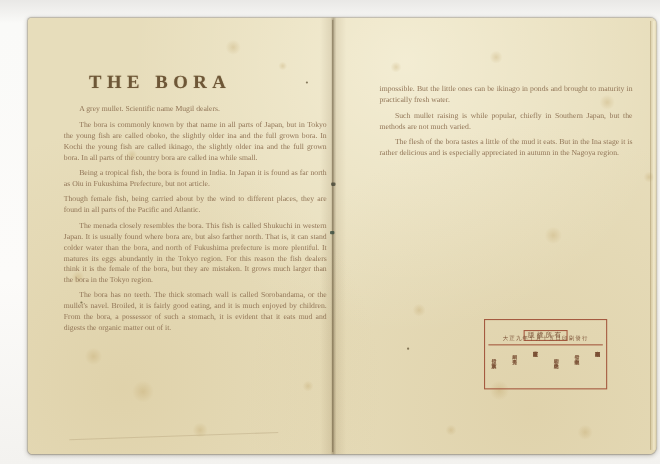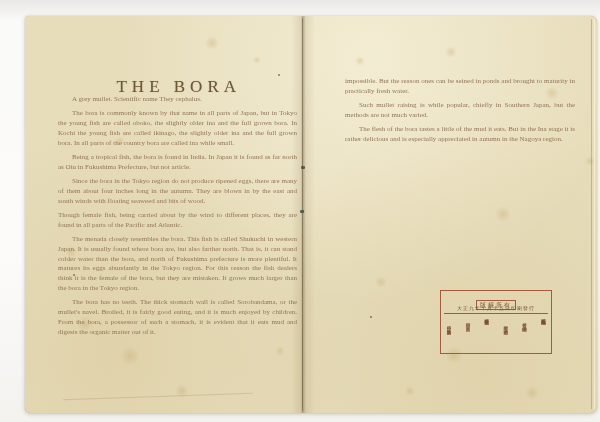--- a/index.html
+++ b/index.html
@@ -42,22 +42,22 @@
   }
   .crease{
     position:absolute;left:38px;bottom:16px;width:190px;height:1px;
     background:rgba(120,95,55,.18);transform:rotate(-2deg);
   }
   .spot{position:absolute;border-radius:50%;pointer-events:none;
     background:radial-gradient(circle, rgba(186,156,92,.30) 0%, rgba(186,156,92,0) 70%);}
   .pin{position:absolute;width:2px;height:2px;border-radius:50%;background:rgba(90,75,45,.7);}
   
   .title{
-    position:absolute;left:56px;top:61px;width:160px;
-    text-align:right;font-size:17px;font-weight:normal;
+    position:absolute;left:56px;top:49px;width:160px;
+    text-align:left;font-size:17px;font-weight:bold;
     letter-spacing:5px;color:#6e5737;
     text-shadow:0 0 1px rgba(110,87,55,.4);
   }
   
   .textblock{
     position:absolute;font-size:7px;line-height:9.8px;
     text-align:justify;color:#917557;
   }
   .textblock p{margin:0 0 4.5px 0;text-indent:14px;}
   .textblock p.noindent{text-indent:0;}
@@ -119,31 +119,30 @@
     <div class="gutter"></div>
     <div class="fold-line"></div>
     <div class="staple" style="left:276px;top:150px;width:4px;height:3px;background:rgba(70,70,55,.8);"></div>
     <div class="staple" style="left:275px;top:194px;width:4px;height:3px;background:rgba(55,75,62,.8);"></div>
     <div class="page-edge"></div>
     <div class="crease"></div>
 
     <div class="title">THE BORA</div>
 
     <div class="textblock tb-left">
-      <p>A grey mullet.   Scientific name They cephalus.</p>
+      <p>A grey mullet.   Scientific name Mugil dealers.</p>
       <p>The bora is commonly known by that name in all parts of Japan, but in Tokyo the young fish are called oboko, the slightly older ina and the full grown bora.  In Kochi the young fish are called ikinago, the slightly older ina and the full grown bora. In all parts of the country bora are called ina while small.</p>
       <p>Being a tropical fish, the bora is found in India.   In Japan it is found as far north as Oiu in Fukushima Prefecture, but not article.</p>
-      <p>Since the bora in the Tokyo region do not produce ripened eggs, there are many of them about four inches long in the autumn.   They are blown in by the east and south winds with floating seaweed and bits of wood.</p>
       <p class="noindent">Though female fish, being carried about by the wind to different places, they are found in all parts of the Pacific and Atlantic.</p>
       <p>The menada closely resembles the bora.   This fish is called Shukuchi in western Japan.  It is  usually  found  where bora are, but also farther north.   That is, it can stand colder water than the bora, and north of Fukushima prefecture is more plentiful.   It matures its eggs abundantly in the Tokyo region.   For this reason the fish dealers think it is the female of the bora, but they are mistaken.   It grows much larger than the bora in the Tokyo region.</p>
       <p>The bora has no teeth.   The thick stomach wall is called Sorobandama, or the mullet's navel.   Broiled, it is fairly good eating, and it is much enjoyed by children.   From the bora, a possessor of such a stomach, it is evident that it eats mud and digests the organic matter out of it.</p>
     </div>
 
     <div class="textblock tb-right">
-      <p class="noindent">impossible.   But the reason ones can be seined in ponds and brought to maturity in practically fresh water.</p>
+      <p class="noindent">impossible.   But the little ones can be ikinago in ponds and brought to maturity in practically fresh water.</p>
       <p>Such mullet raising is while popular, chiefly in Southern Japan, but the methods are not much varied.</p>
       <p>The flesh of the bora tastes a little of the mud it eats.   But in the Ina stage it is rather delicious and is especially appreciated in autumn in the Nagoya region.</p>
     </div>
 
     <div class="stamp">
       <div class="stamp-head-row">
         <span class="stamp-head">版權所有</span>
       </div>
       <div class="stamp-date">大正九年十月十五日印刷發行</div>
       <div class="stamp-cols">

